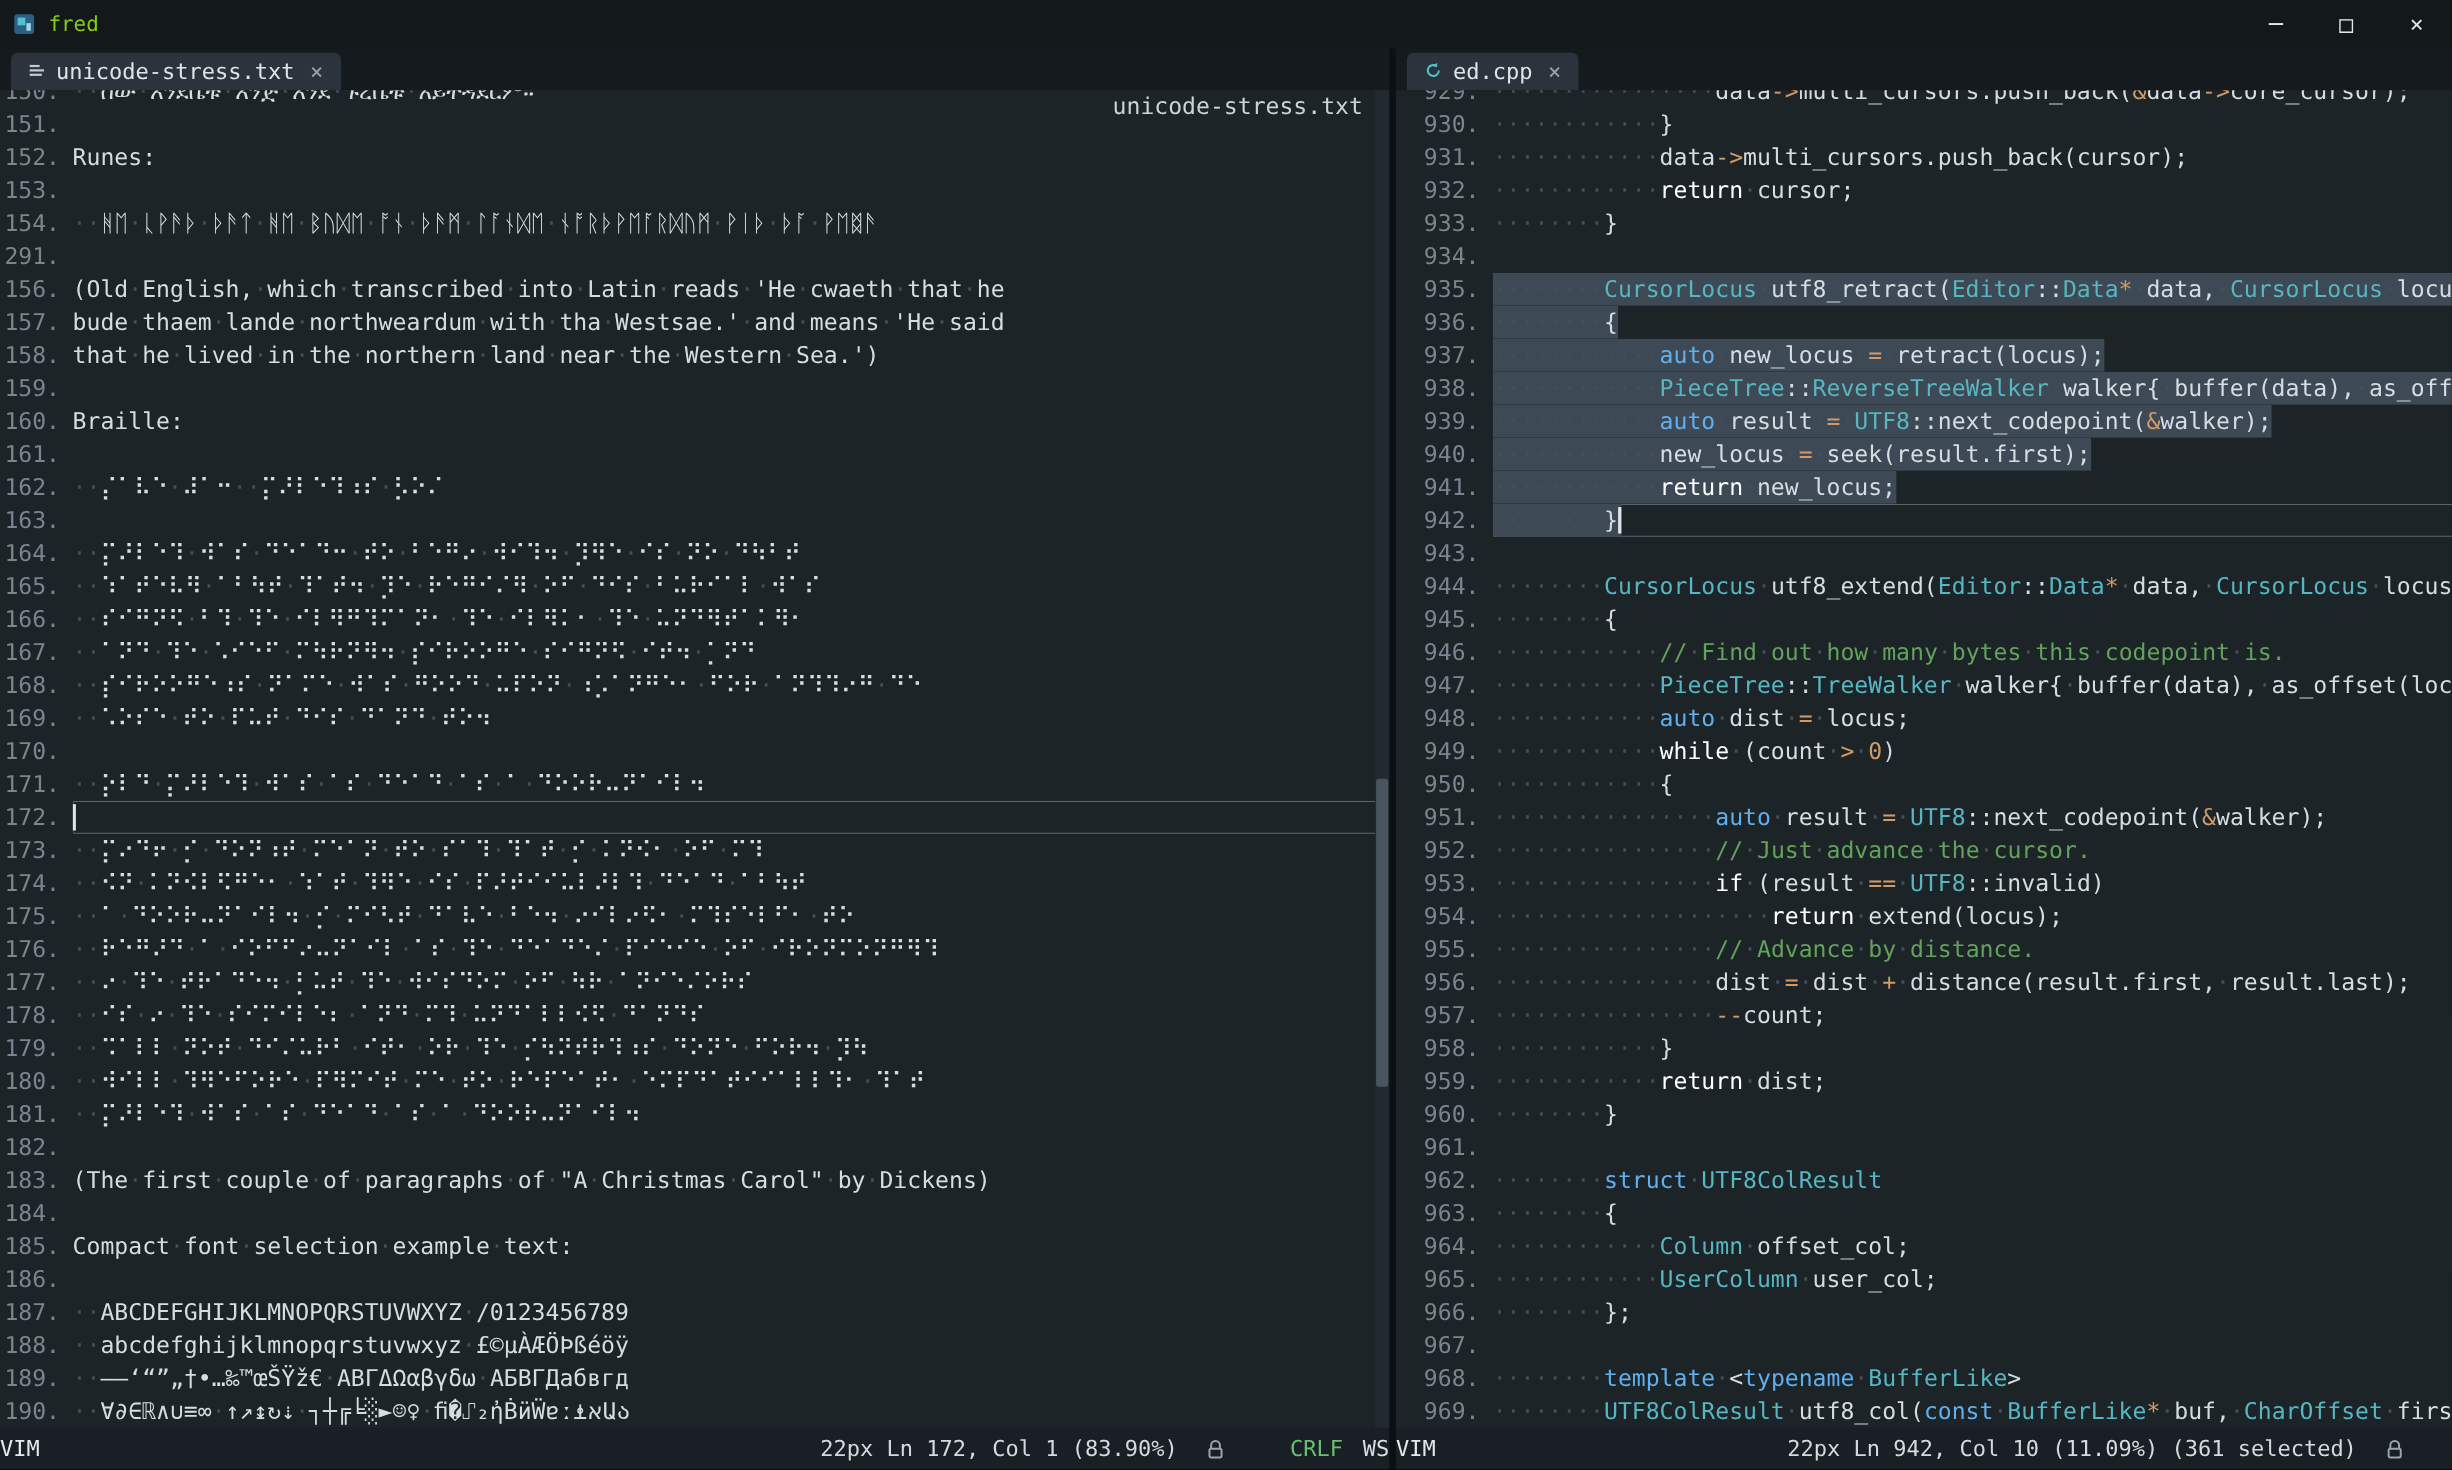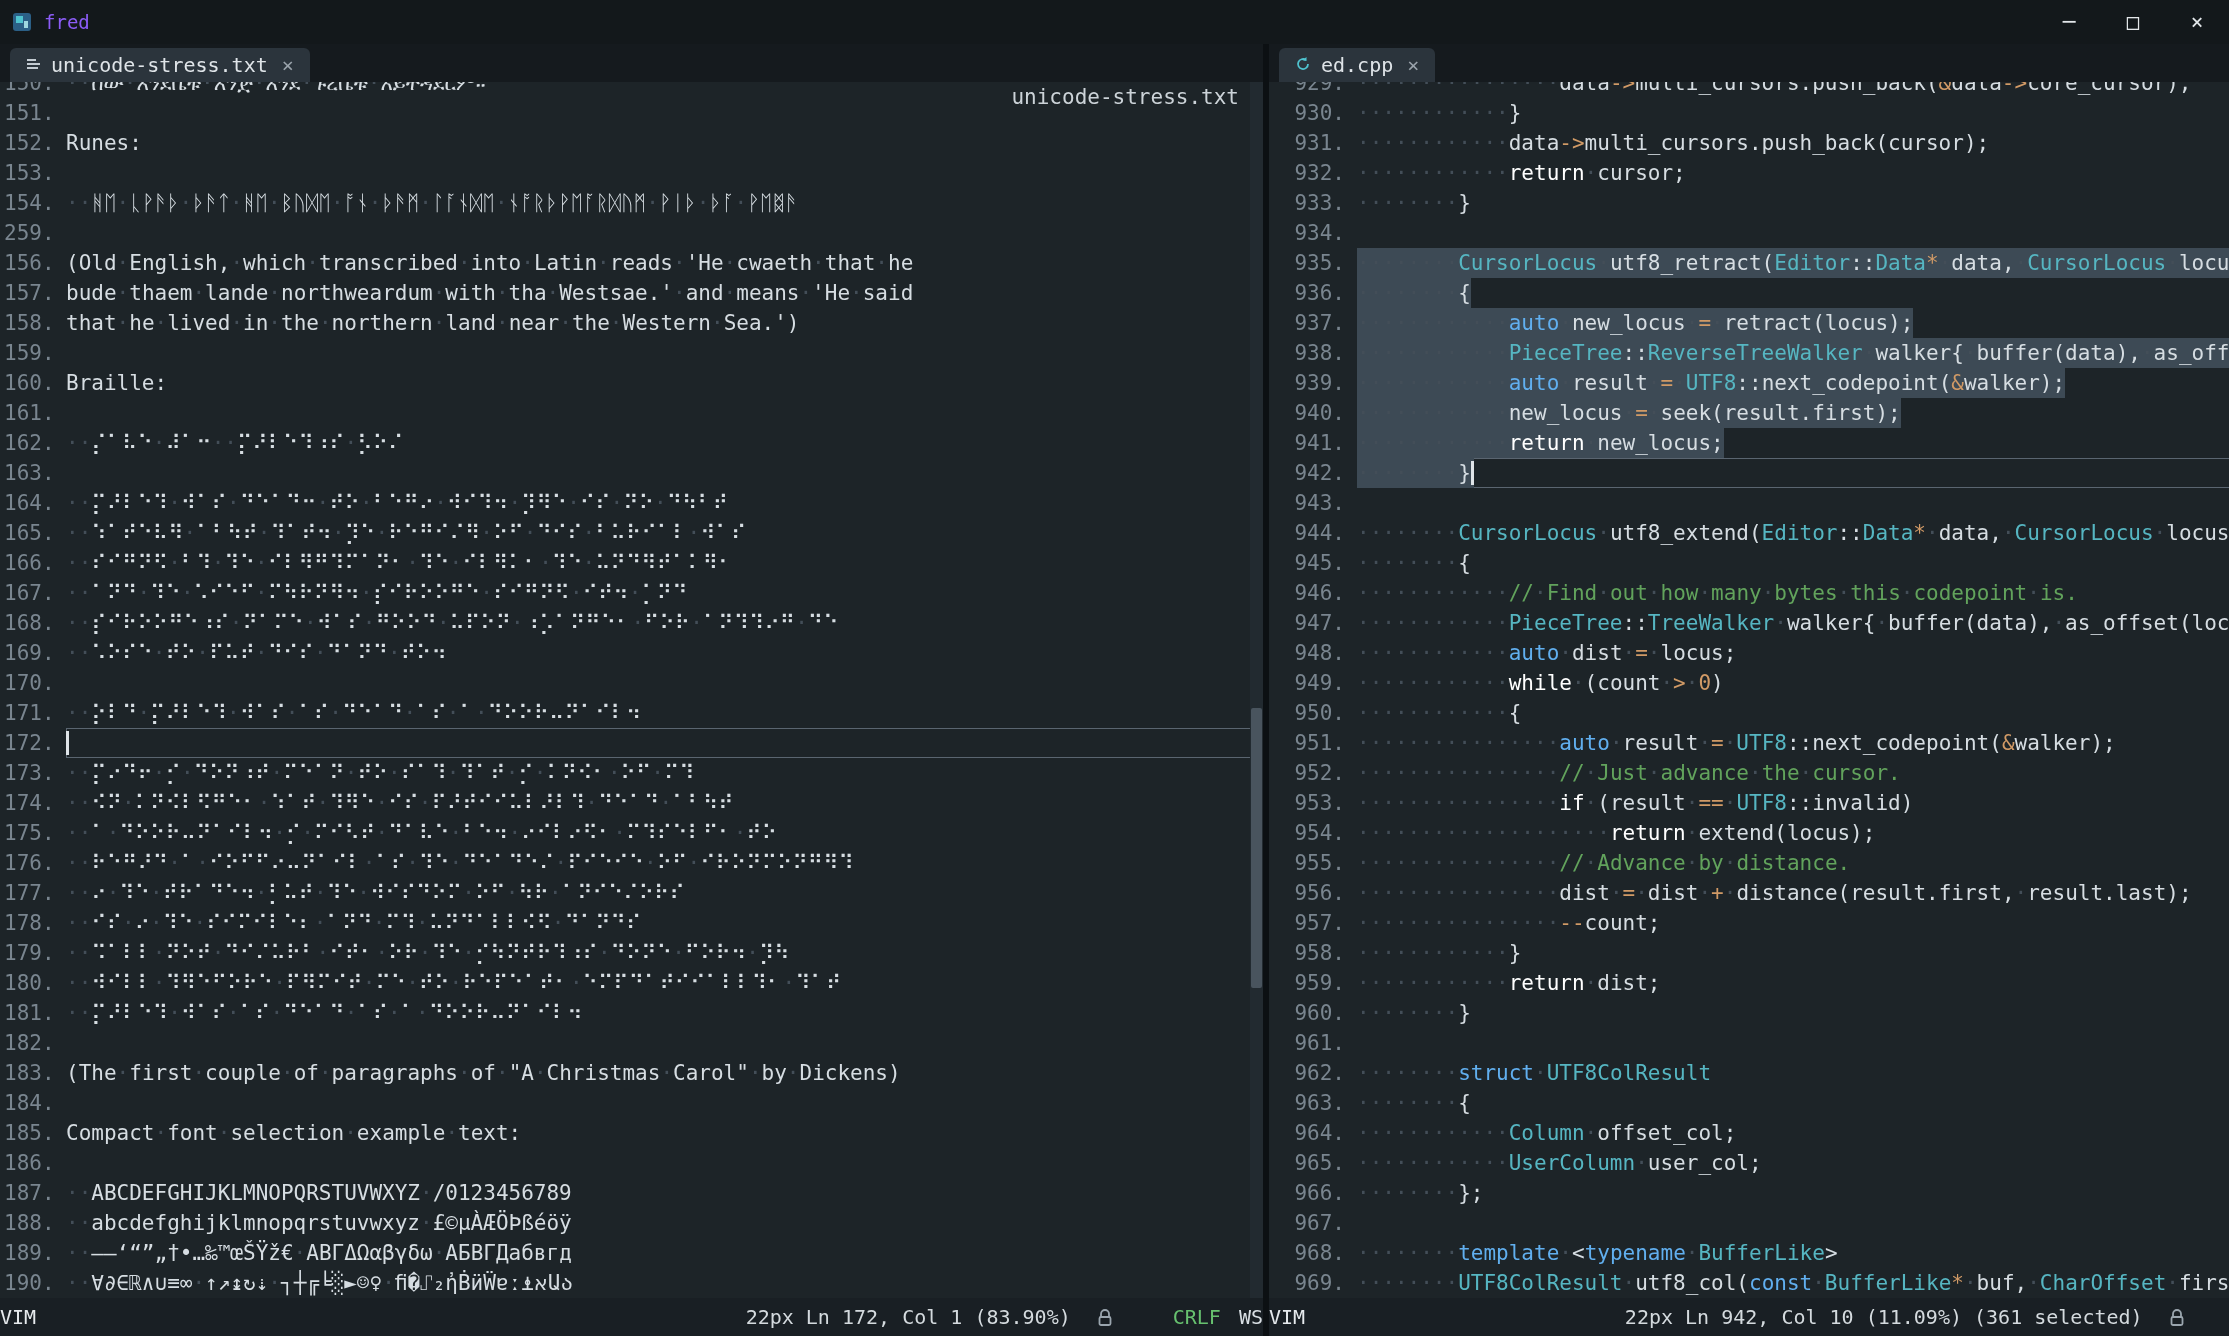--- a/index.html
+++ b/index.html
@@ -2,21 +2,21 @@
 <html><head>
 <meta charset="utf-8">
 <style>
   html,body{margin:0;padding:0;background:#000;}
   body{font-family:"DejaVu Sans Mono","DejaVu Sans",monospace;}
   .window{width:2229px;height:1336px;background:#161b1f;overflow:hidden;position:relative;}
 
   
   .titlebar{height:44px;background:#13181b;display:flex;align-items:center;}
   .app-icon{width:20px;height:20px;margin-left:12px;flex:none;}
-  .title{margin-left:12px;font-size:19px;color:#8b5cf6;}
+  .title{margin-left:12px;font-size:19px;color:#84cc16;}
   .controls{margin-left:auto;display:flex;height:100%;}
   .ctl{width:64px;height:100%;display:flex;align-items:center;justify-content:center;
        color:#e3e7ea;font-size:21px;cursor:default;}
 
   
   .main{display:flex;height:1292px;}
   .divider{width:6px;background:#0c1013;flex:none;}
   .pane{display:flex;flex-direction:column;flex:none;}
 
   
@@ -90,21 +90,21 @@
           <span class="tabclose">×</span>
         </div>
       </div>
       <div class="editor">
         <div class="lines">
             <div class="line"><span class="ln">150.</span><span class="codewrap"><span class="code"><span class="w">··</span><span class="p">ሰው</span><span class="w">·</span><span class="p">እንደቤቱ</span><span class="w">·</span><span class="p">እንጅ</span><span class="w">·</span><span class="p">እንደ</span><span class="w">·</span><span class="p">ጉረቤቱ</span><span class="w">·</span><span class="p">አይተዳደርም።</span></span></span></div>
             <div class="line"><span class="ln">151.</span><span class="codewrap"><span class="code"></span></span></div>
             <div class="line"><span class="ln">152.</span><span class="codewrap"><span class="code"><span class="p">Runes:</span></span></span></div>
             <div class="line"><span class="ln">153.</span><span class="codewrap"><span class="code"></span></span></div>
             <div class="line"><span class="ln">154.</span><span class="codewrap"><span class="code"><span class="w">··</span><span class="p">ᚻᛖ</span><span class="w">·</span><span class="p">ᚳᚹᚫᚦ</span><span class="w">·</span><span class="p">ᚦᚫᛏ</span><span class="w">·</span><span class="p">ᚻᛖ</span><span class="w">·</span><span class="p">ᛒᚢᛞᛖ</span><span class="w">·</span><span class="p">ᚩᚾ</span><span class="w">·</span><span class="p">ᚦᚫᛗ</span><span class="w">·</span><span class="p">ᛚᚪᚾᛞᛖ</span><span class="w">·</span><span class="p">ᚾᚩᚱᚦᚹᛖᚪᚱᛞᚢᛗ</span><span class="w">·</span><span class="p">ᚹᛁᚦ</span><span class="w">·</span><span class="p">ᚦᚪ</span><span class="w">·</span><span class="p">ᚹᛖᛥᚫ</span></span></span></div>
-            <div class="line"><span class="ln">259.</span><span class="codewrap"><span class="code"></span></span></div>
+            <div class="line"><span class="ln">291.</span><span class="codewrap"><span class="code"></span></span></div>
             <div class="line"><span class="ln">156.</span><span class="codewrap"><span class="code"><span class="p">(Old</span><span class="w">·</span><span class="p">English,</span><span class="w">·</span><span class="p">which</span><span class="w">·</span><span class="p">transcribed</span><span class="w">·</span><span class="p">into</span><span class="w">·</span><span class="p">Latin</span><span class="w">·</span><span class="p">reads</span><span class="w">·</span><span class="p">'He</span><span class="w">·</span><span class="p">cwaeth</span><span class="w">·</span><span class="p">that</span><span class="w">·</span><span class="p">he</span></span></span></div>
             <div class="line"><span class="ln">157.</span><span class="codewrap"><span class="code"><span class="p">bude</span><span class="w">·</span><span class="p">thaem</span><span class="w">·</span><span class="p">lande</span><span class="w">·</span><span class="p">northweardum</span><span class="w">·</span><span class="p">with</span><span class="w">·</span><span class="p">tha</span><span class="w">·</span><span class="p">Westsae.'</span><span class="w">·</span><span class="p">and</span><span class="w">·</span><span class="p">means</span><span class="w">·</span><span class="p">'He</span><span class="w">·</span><span class="p">said</span></span></span></div>
             <div class="line"><span class="ln">158.</span><span class="codewrap"><span class="code"><span class="p">that</span><span class="w">·</span><span class="p">he</span><span class="w">·</span><span class="p">lived</span><span class="w">·</span><span class="p">in</span><span class="w">·</span><span class="p">the</span><span class="w">·</span><span class="p">northern</span><span class="w">·</span><span class="p">land</span><span class="w">·</span><span class="p">near</span><span class="w">·</span><span class="p">the</span><span class="w">·</span><span class="p">Western</span><span class="w">·</span><span class="p">Sea.')</span></span></span></div>
             <div class="line"><span class="ln">159.</span><span class="codewrap"><span class="code"></span></span></div>
             <div class="line"><span class="ln">160.</span><span class="codewrap"><span class="code"><span class="p">Braille:</span></span></span></div>
             <div class="line"><span class="ln">161.</span><span class="codewrap"><span class="code"></span></span></div>
             <div class="line"><span class="ln">162.</span><span class="codewrap"><span class="code"><span class="w">··</span><span class="p">⡌⠁⠧⠑</span><span class="w">·</span><span class="p">⠼⠁⠒</span><span class="w">··</span><span class="p">⡍⠜⠇⠑⠹⠰⠎</span><span class="w">·</span><span class="p">⡣⠕⠌</span></span></span></div>
             <div class="line"><span class="ln">163.</span><span class="codewrap"><span class="code"></span></span></div>
             <div class="line"><span class="ln">164.</span><span class="codewrap"><span class="code"><span class="w">··</span><span class="p">⡍⠜⠇⠑⠹</span><span class="w">·</span><span class="p">⠺⠁⠎</span><span class="w">·</span><span class="p">⠙⠑⠁⠙⠒</span><span class="w">·</span><span class="p">⠞⠕</span><span class="w">·</span><span class="p">⠃⠑⠛⠔</span><span class="w">·</span><span class="p">⠺⠊⠹⠲</span><span class="w">·</span><span class="p">⡹⠻⠑</span><span class="w">·</span><span class="p">⠊⠎</span><span class="w">·</span><span class="p">⠝⠕</span><span class="w">·</span><span class="p">⠙⠳⠃⠞</span></span></span></div>
             <div class="line"><span class="ln">165.</span><span class="codewrap"><span class="code"><span class="w">··</span><span class="p">⠱⠁⠞⠑⠧⠻</span><span class="w">·</span><span class="p">⠁⠃⠳⠞</span><span class="w">·</span><span class="p">⠹⠁⠞⠲</span><span class="w">·</span><span class="p">⡹⠑</span><span class="w">·</span><span class="p">⠗⠑⠛⠊⠌⠻</span><span class="w">·</span><span class="p">⠕⠋</span><span class="w">·</span><span class="p">⠙⠊⠎</span><span class="w">·</span><span class="p">⠃⠥⠗⠊⠁⠇</span><span class="w">·</span><span class="p">⠺⠁⠎</span></span></span></div>

